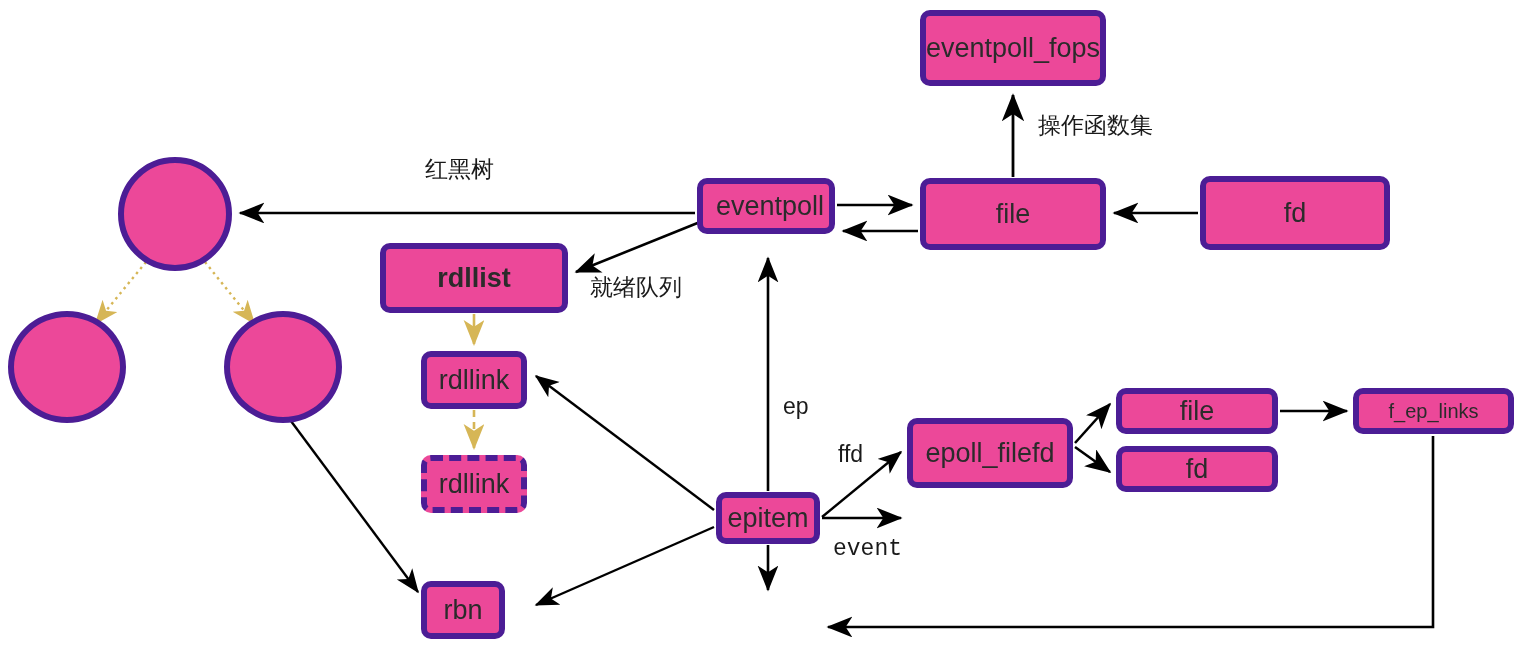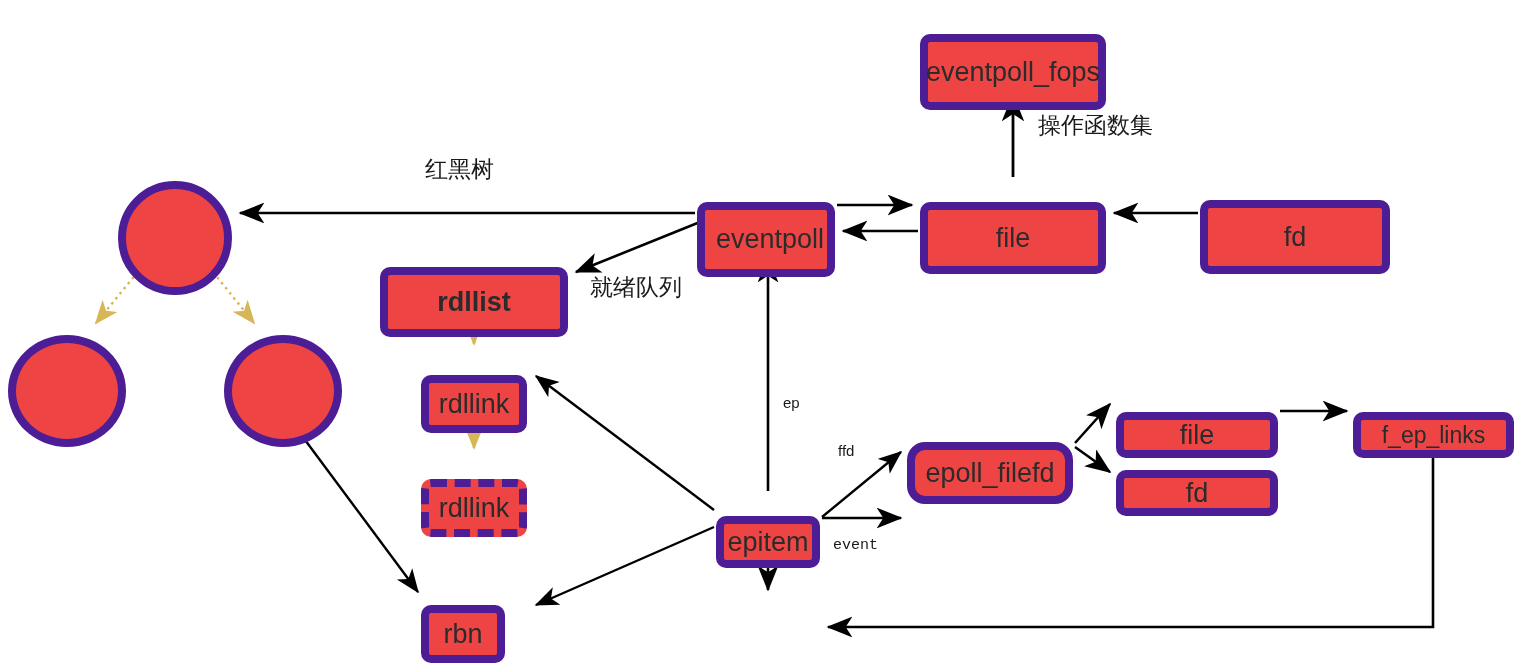--- a/index.html
+++ b/index.html
@@ -18,41 +18,40 @@
   #edges {
     position: absolute;
     left: 0; top: 0;
     width: 1524px;
     height: 664px;
     pointer-events: none;
   }
   .node {
     position: absolute;
     box-sizing: border-box;
-    background: #ef4444;
-    border: 8px solid #4c1d95;
+    background: #ec4899;
+    border: 6px solid #4c1d95;
     border-radius: 10px;
     display: flex;
     align-items: center;
     justify-content: center;
     color: #2b2b2b;
     font-size: 27px;
     line-height: 1;
     white-space: nowrap;
-    margin-top: 24px;
   }
-  .node.small { font-size: 23px; }
+  .node.small { font-size: 20px; }
   .node.dashed { border-style: dashed; }
   .node.circle {
     border-radius: 50%;
   }
   .edge-label {
     position: absolute;
     color: #1a1a1a;
-    font-size: 15px;
+    font-size: 23px;
     line-height: 1;
     white-space: nowrap;
     background: transparent;
   }
   .edge-label.cjk { font-size: 23px; }
 </style>
 </head>
 <body>
 
 <div id="canvas">
@@ -107,21 +106,21 @@
 
     <line x1="1280" y1="411" x2="1347" y2="411" stroke="#000" stroke-width="2.6" marker-end="url(#arrowBlack)"></line>
 
     <polyline points="1433,436 1433,627 828,627" fill="none" stroke="#000" stroke-width="2.6" marker-end="url(#arrowBlack)"></polyline>
   </svg>
 
   <div class="node" style="left:920px; top:10px; width:186px; height:76px;">
     <span>eventpoll_fops</span>
   </div>
 
-  <div class="node" style="left:697px; top:178px; width:138px; height:75px;padding-left:8px;">
+  <div class="node" style="left:697px; top:178px; width:138px; height:56px;padding-left:8px;">
     <span>eventpoll</span>
   </div>
 
   <div class="node" style="left:920px; top:178px; width:186px; height:72px;">
     <span>file</span>
   </div>
 
   <div class="node" style="left:1200px; top:176px; width:190px; height:74px;">
     <span>fd</span>
   </div>
@@ -152,21 +151,21 @@
 
   <div class="node" style="left:421px; top:581px; width:84px; height:58px;">
     <span>rbn</span>
   </div>
 
   <div class="node" style="left:716px; top:492px; width:104px; height:52px;">
     <span>epitem</span>
   </div>
 
 
-  <div class="node" style="left:907px; top:418px; width:166px; height:62px;border-radius:18px;">
+  <div class="node" style="left:907px; top:418px; width:166px; height:70px;">
     <span>epoll_filefd</span>
   </div>
 
 
   <div class="node" style="left:1116px; top:388px; width:162px; height:46px;">
     <span>file</span>
   </div>
 
   <div class="node" style="left:1116px; top:446px; width:162px; height:46px;">
     <span>fd</span>

